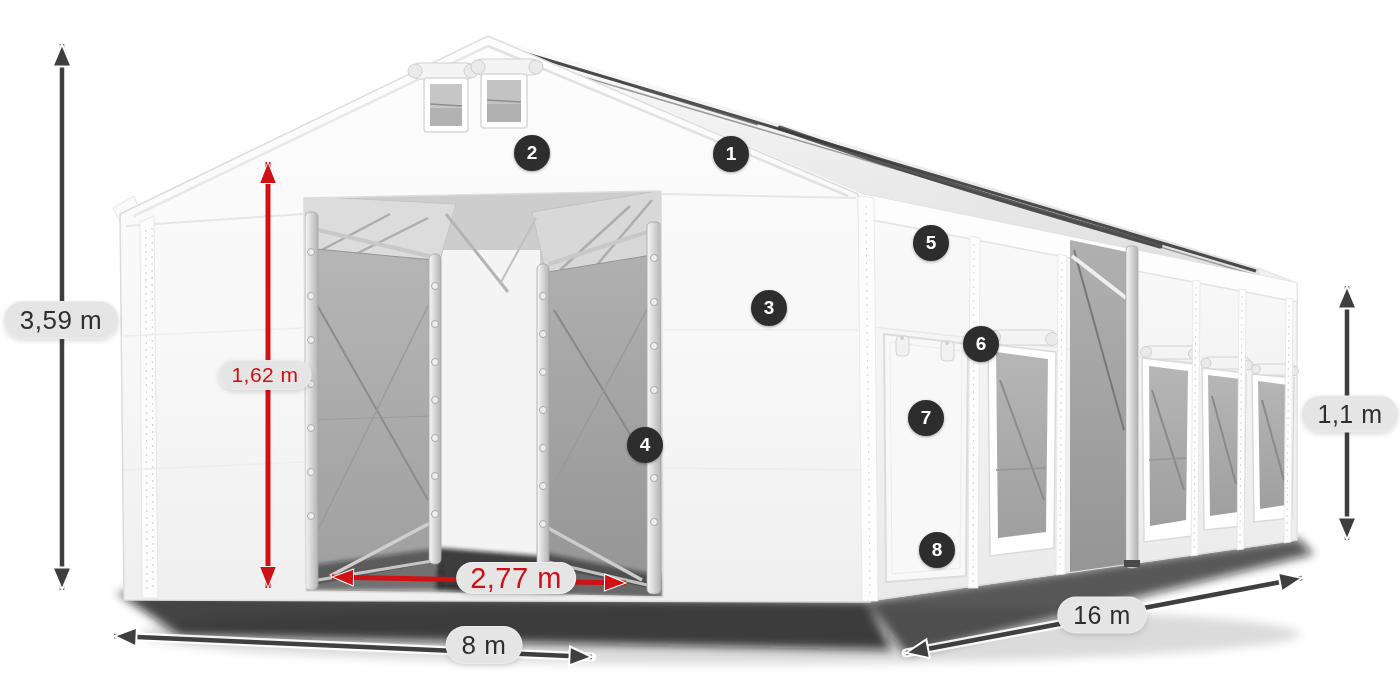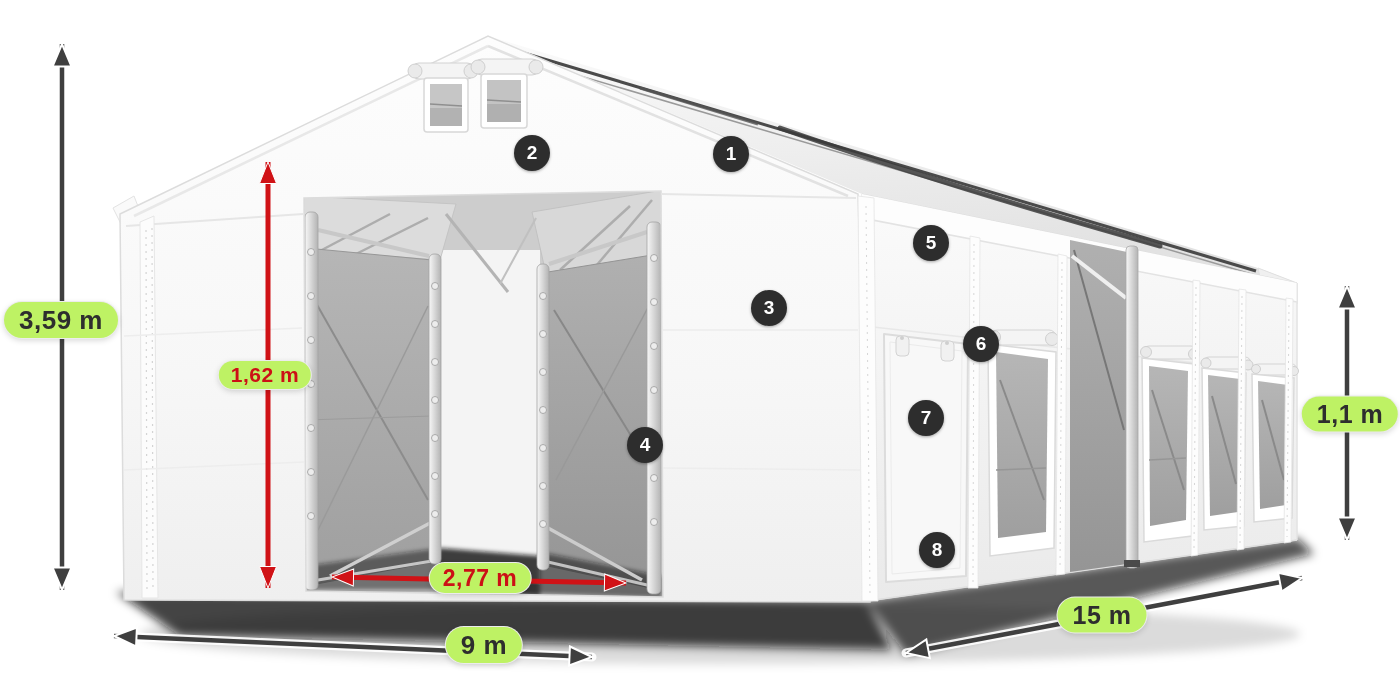--- a/index.html
+++ b/index.html
@@ -1,30 +1,30 @@
 <!DOCTYPE html>
 <html><head>
 <meta charset="utf-8">
 <style>
   html,body{margin:0;padding:0;background:#ffffff;}
   body{font-family:"Liberation Sans", sans-serif;}
   .stage{position:relative;width:1400px;height:700px;background:#ffffff;overflow:hidden;}
   .stage svg{position:absolute;left:0;top:0;}
   .pill{
     position:absolute;transform:translate(-50%,-50%);
-    background:#bef264;border-radius:18px;
+    background:#e5e5e5;border-radius:18px;
     box-shadow:0 0 0 1px #ececec, 0 2px 6px rgba(0,0,0,.18);
-    font-weight:bold;color:#2e2e2e;white-space:nowrap;
+    font-weight:normal;color:#2e2e2e;white-space:nowrap;
     display:flex;align-items:center;justify-content:center;
     padding:3px 15px;letter-spacing:.5px;
   }
   .pill-lg{font-size:26px;line-height:30px;}
   .pill-md{font-size:25px;line-height:29px;}
   .pill-red{color:#cc1016;font-size:21px;line-height:24px;padding:2px 12px;border-radius:14px;}
-  .pill-red2{color:#cc1016;font-size:23px;line-height:26px;padding:2px 13px;border-radius:15px;}
+  .pill-red2{color:#cc1016;font-size:29px;line-height:26px;padding:2px 13px;border-radius:15px;margin-left:36px;}
   .badge{
     position:absolute;transform:translate(-50%,-50%);
     width:36px;height:36px;border-radius:50%;
     background:#2d2d2d;color:#ffffff;
     font-weight:bold;font-size:19px;
     display:flex;align-items:center;justify-content:center;
     box-shadow:0 1px 3px rgba(0,0,0,.35);
     cursor:pointer;user-select:none;
   }
 </style>
@@ -305,22 +305,22 @@
     </g>
     <g>
       <line x1="332" y1="577" x2="626" y2="583" stroke="#d01216" stroke-width="5" marker-start="url(#mRed)" marker-end="url(#mRed)"></line>
     </g>
   </g>
 </svg>
 
 <div class="pill pill-lg" style="left:61px;top:320px;">3,59 m</div>
 <div class="pill pill-red" style="left:265px;top:375px;">1,62 m</div>
 <div class="pill pill-red2" style="left:480px;top:578px;">2,77 m</div>
-<div class="pill pill-lg" style="left:484px;top:645px;">9 m</div>
-<div class="pill pill-md" style="left:1102px;top:615px;">15 m</div>
+<div class="pill pill-lg" style="left:484px;top:645px;">8 m</div>
+<div class="pill pill-md" style="left:1102px;top:615px;">16 m</div>
 <div class="pill pill-md" style="left:1350px;top:414px;">1,1 m</div>
 
 <div class="badge" style="left:731px;top:154px;">1</div>
 <div class="badge" style="left:532px;top:153px;">2</div>
 <div class="badge" style="left:769px;top:308px;">3</div>
 <div class="badge" style="left:645px;top:445px;">4</div>
 <div class="badge" style="left:931px;top:243px;">5</div>
 <div class="badge" style="left:981px;top:344px;">6</div>
 <div class="badge" style="left:926px;top:418px;">7</div>
 <div class="badge" style="left:937px;top:550px;">8</div>

